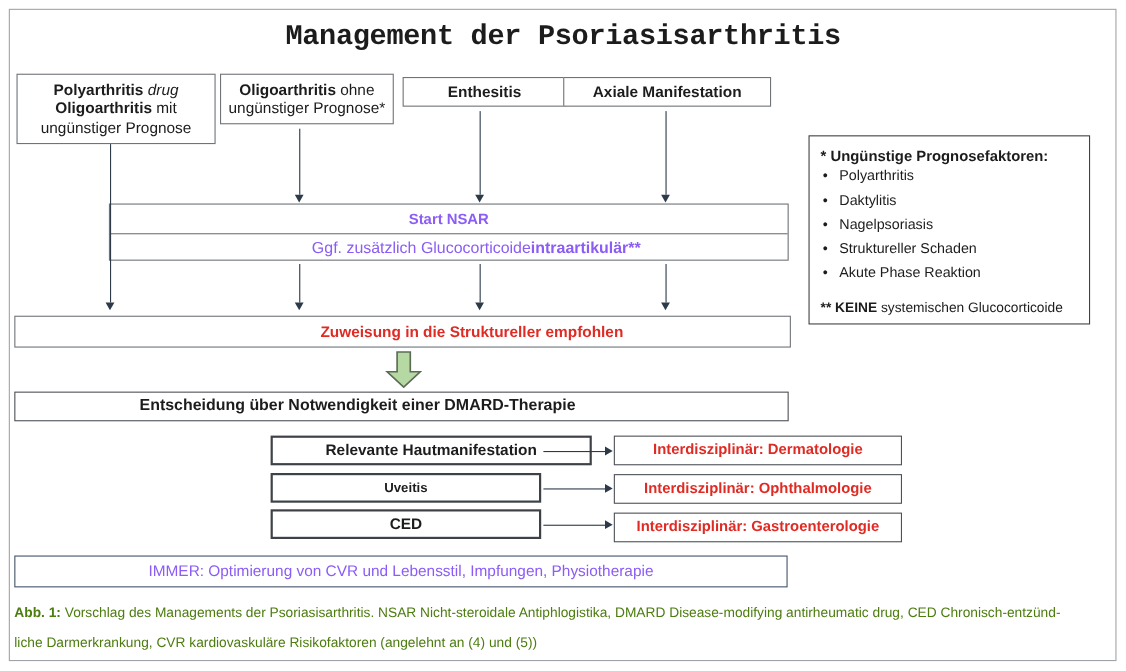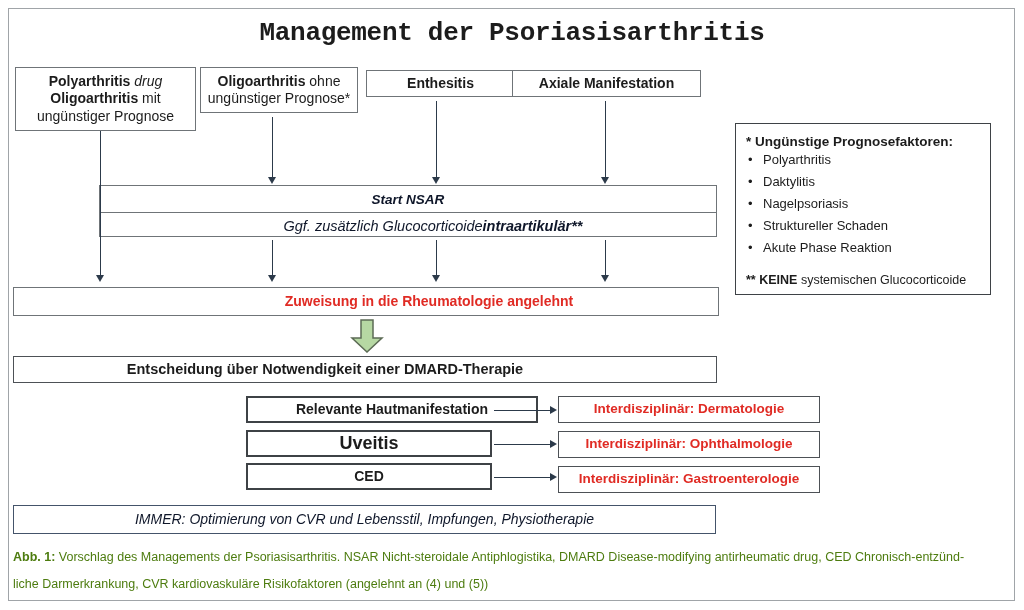--- a/index.html
+++ b/index.html
@@ -3,21 +3,21 @@
 <meta charset="utf-8">
 <style>
   html,body{margin:0;padding:0;background:#fff;}
   #fig{position:relative;width:1024px;height:610px;background:#ffffff;
        font-family:"Liberation Sans",sans-serif;color:#1c1c1c;overflow:hidden;}
   .abs{position:absolute;box-sizing:border-box;}
   .box{background:#fff;border:1.6px solid #6f7478;display:flex;align-items:center;
        justify-content:center;text-align:center;line-height:1.25;}
   .box-dark{border:2px solid #3e4246;}
   .title{font-size:26px;font-weight:bold;letter-spacing:-0.3px;text-align:center;width:100%;font-family:Liberation Mono, monospace;}
-  .navy{color:#0f172a;font-style:italic;}
+  .navy{color:#8b5cf6;}
   .red{color:#e02b24;}
   .b{font-weight:bold;}
   .i{font-style:italic;}
   
   .varrow{width:0;border-left:1.7px solid #2c3a4a;}
   .varrow::after{content:"";position:absolute;bottom:-7px;left:-4.7px;width:0;height:0;
        border-left:4px solid transparent;border-right:4px solid transparent;
        border-top:7px solid #2c3a4a;}
   
   .harrow{height:0;border-top:1.7px solid #2c3a4a;}
@@ -73,33 +73,33 @@
     <div class="nsar-row navy" style="border-top:1.6px solid #6f7478;font-size:14.5px;padding-left:50px;">
       <span>Ggf. zusätzlich Glucocorticoide </span>
         <span class="b">intraartikulär**</span>
     </div>
   </div>
 
   <div class="abs varrow" style="left:272px;top:240px;height:35px;"></div>
   <div class="abs varrow" style="left:436px;top:240px;height:35px;"></div>
   <div class="abs varrow" style="left:605px;top:240px;height:35px;"></div>
 
-  <div class="abs box red b" style="left:13px;top:287px;width:706px;height:29px;font-size:14px;padding-left:126px;">Zuweisung in die Rheumatologie angelehnt</div>
+  <div class="abs box red b" style="left:13px;top:287px;width:706px;height:29px;font-size:14px;padding-left:126px;">Zuweisung in die Struktureller empfohlen</div>
 
   <svg class="abs" style="left:350px;top:319px;" width="34" height="34" viewBox="0 0 34 34">
     <polygon points="11,1 23,1 23,19 32,19 17,33 2,19 11,19" style="stroke:#5c6b55;stroke-width:1.5;" fill="#b6d8a3"></polygon>
   </svg>
 
   <div class="abs box b" style="left:13px;top:356px;width:704px;height:27px;font-size:14.5px;padding-right:80px;border-color:#4d5156;">Entscheidung über Notwendigkeit einer DMARD-Therapie</div>
 
   <div class="abs box box-dark b" style="left:246px;top:396px;width:292px;height:27px;font-size:14px;">Relevante Hautmanifestation</div>
   <div class="abs harrow" style="left:494px;top:410px;width:56px;"></div>
   <div class="abs box red b" style="left:558px;top:396px;width:262px;height:27px;font-size:13.5px;border-color:#4d5156;">Interdisziplinär: Dermatologie</div>
 
-  <div class="abs box box-dark b" style="left:246px;top:430px;width:246px;height:27px;font-size:18px;">Uveitis</div>
+  <div class="abs box box-dark b" style="left:246px;top:430px;width:246px;height:27px;font-size:12px;">Uveitis</div>
   <div class="abs harrow" style="left:494px;top:444px;width:56px;"></div>
   <div class="abs box red b" style="left:558px;top:431px;width:262px;height:27px;font-size:13.5px;border-color:#4d5156;">Interdisziplinär: Ophthalmologie</div>
 
   <div class="abs box box-dark b" style="left:246px;top:463px;width:246px;height:27px;font-size:14px;">CED</div>
   <div class="abs harrow" style="left:494px;top:477px;width:56px;"></div>
   <div class="abs box red b" style="left:558px;top:466px;width:262px;height:27px;font-size:13.5px;border-color:#4d5156;">Interdisziplinär: Gastroenterologie</div>
 
   <div class="abs box navy" style="left:13px;top:505px;width:703px;height:29px;font-size:14px;border-color:#44546a;">IMMER: Optimierung von CVR und Lebensstil, Impfungen, Physiotherapie</div>
 
   <div class="abs panel" style="left:735px;top:123px;width:256px;height:172px;">

